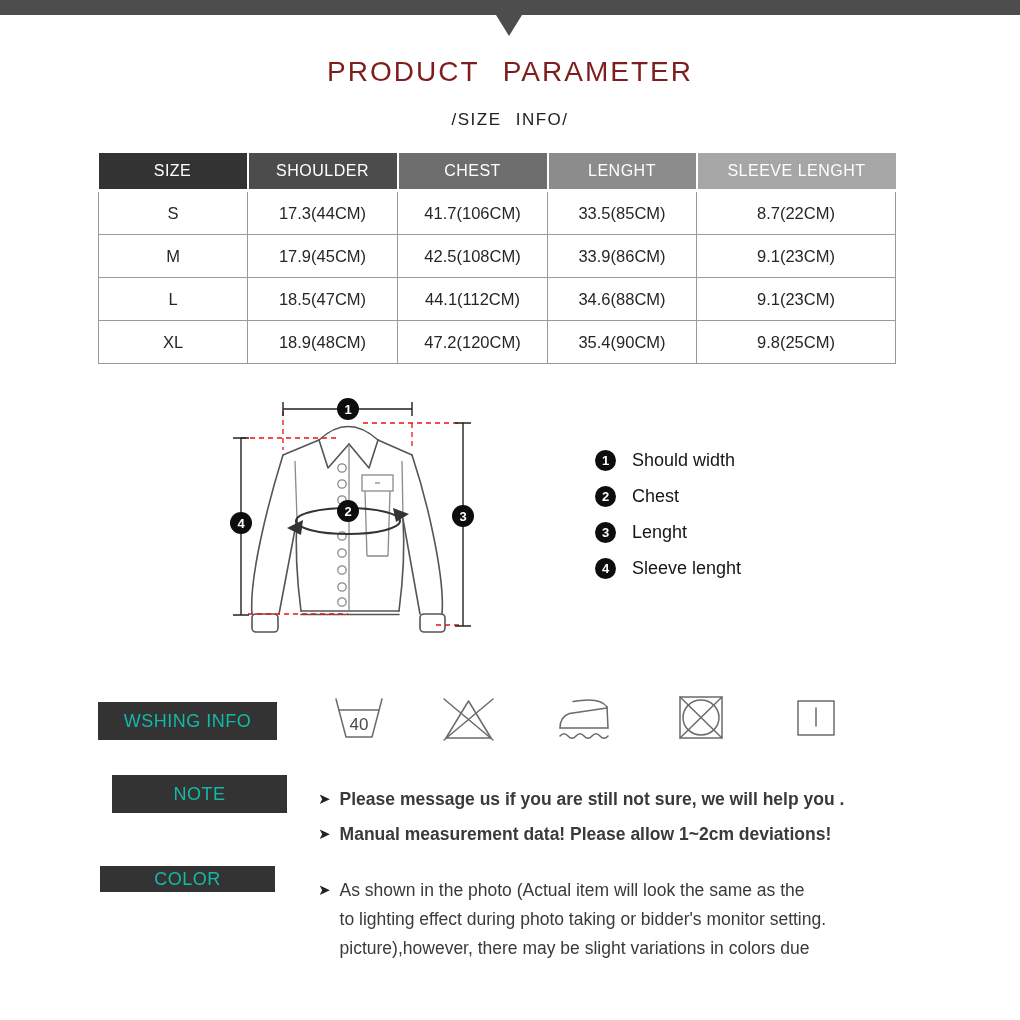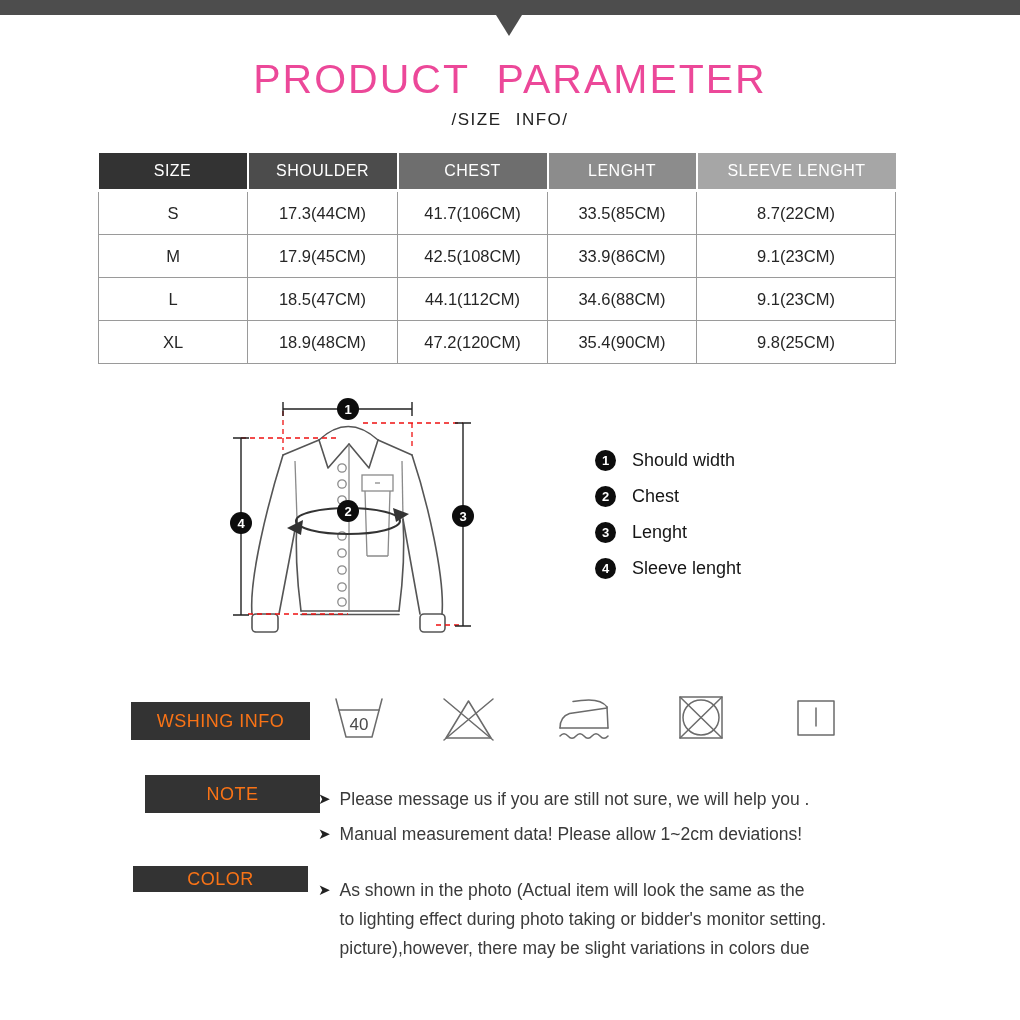--- a/index.html
+++ b/index.html
@@ -7,22 +7,22 @@
     width:1020px;height:1020px;position:relative;background:#ffffff;
     font-family:"Liberation Sans", sans-serif;color:#2a2a2a;overflow:hidden;
   }
   .abs{position:absolute;}
   
   .topbar{left:0;top:0;width:1020px;height:15px;background:#4d4d4d;}
   .topbar-tri{left:496px;top:15px;width:0;height:0;
     border-left:13px solid transparent;border-right:13px solid transparent;
     border-top:21px solid #4d4d4d;}
   
-  .title{left:0;top:56px;width:1020px;text-align:center;font-size:41px;
-    letter-spacing:2px;word-spacing:14px;color:#ec4899;}
+  .title{left:0;top:56px;width:1020px;text-align:center;font-size:28px;
+    letter-spacing:2px;word-spacing:14px;color:#7f1d1d;}
   .subtitle{left:0;top:110px;width:1020px;text-align:center;font-size:17px;
     letter-spacing:1.5px;word-spacing:8px;color:#222;}
   
   .size-table{left:98px;top:153px;width:797px;border-collapse:collapse;table-layout:fixed;}
   .size-table th{height:34px;color:#fff;font-weight:normal;font-size:16px;
     letter-spacing:.5px;border-left:2px solid #fff;border-right:2px solid #fff;
     border-bottom:3px solid #fff;}
   .size-table th:first-child{border-left:none;}
   .size-table th:last-child{border-right:none;}
   .size-table td{height:40px;text-align:center;font-size:16.5px;color:#262626;
@@ -39,38 +39,38 @@
   .ellipse-mark{stroke:#333;stroke-width:2;fill:none;}
   .arrowhead{fill:#333;stroke:none;}
   
   .legend{left:595px;top:450px;}
   .legend-row{display:flex;align-items:center;gap:16px;height:21px;margin-bottom:15px;}
   .num-badge{width:21px;height:21px;border-radius:50%;background:#0d0d0d;color:#fff;
     display:inline-flex;align-items:center;justify-content:center;
     font-size:13px;font-weight:bold;flex:0 0 21px;}
   .legend-label{font-size:18px;color:#151515;}
   
-  .section-label{background:#333333;color:#f97316;display:flex;align-items:center;
-    justify-content:center;font-size:18px;letter-spacing:.5px;margin-left:33px;}
+  .section-label{background:#333333;color:#14b8a6;display:flex;align-items:center;
+    justify-content:center;font-size:18px;letter-spacing:.5px;}
   .lbl-wash{left:98px;top:702px;width:179px;height:38px;}
   .lbl-note{left:112px;top:775px;width:175px;height:38px;}
   .lbl-color{left:100px;top:866px;width:175px;height:26px;}
   
   .wicon{stroke:#6b6b6b;stroke-width:1.5;fill:none;stroke-linecap:round;stroke-linejoin:round;}
   .wicon-text{fill:#4a4a4a;stroke:none;font-size:17px;text-anchor:middle;
     font-family:"Liberation Sans",sans-serif;}
   .icon-wash{left:334px;top:697px;}
   .icon-bleach{left:440px;top:695px;}
   .icon-iron{left:557px;top:694px;}
   .icon-tumble{left:677px;top:694px;}
   .icon-drip{left:796px;top:699px;}
   
   .bullet-row{display:flex;align-items:flex-start;gap:9px;}
   .bullet{font-family:"DejaVu Sans",sans-serif;font-size:15px;color:#222;line-height:24px;}
-  .bullet-text{font-size:17.5px;color:#3a3a3a;line-height:24px;white-space:nowrap;}
+  .bullet-text{font-size:17.5px;color:#3a3a3a;line-height:24px;white-space:nowrap;font-weight:bold;}
   .note-item-1{left:318px;top:787px;}
   .note-item-2{left:318px;top:822px;}
   .color-block{left:318px;top:876px;}
   .color-lines div{font-size:17.5px;color:#3a3a3a;line-height:29px;white-space:nowrap;}
 </style>
 </head>
 <body>
 
 <div class="abs topbar"></div>
 <div class="abs topbar-tri"></div>

